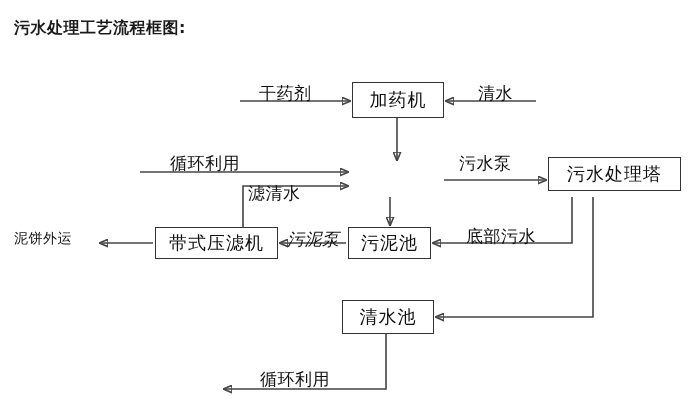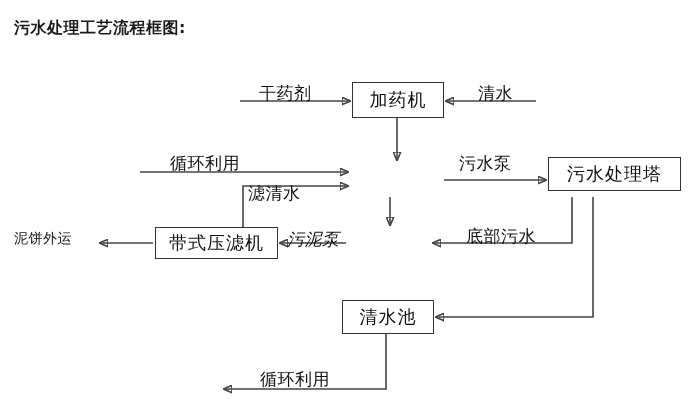--- a/index.html
+++ b/index.html
@@ -115,20 +115,23 @@
 
   <div class="node" style="left:352px; top:82px; width:92px; height:36px;">
     <span>加药机</span>
   </div>
   <div class="node" style="left:548px; top:157px; width:133px; height:34px;">
     <span>污水处理塔</span>
   </div>
   <div class="node" style="left:155px; top:227px; width:123px; height:32px;">
     <span>带式压滤机</span>
   </div>
+  <div class="node" style="left:348px; top:227px; width:83px; height:32px;">
+    <span>污泥池</span>
+  </div>
   <div class="node" style="left:342px; top:300px; width:92px; height:34px;">
     <span>清水池</span>
   </div>
 
   <div class="edge-label" style="left:259px; top:82px;">干药剂</div>
   <div class="edge-label" style="left:478px; top:82px;">清水</div>
   <div class="edge-label" style="left:170px; top:152px;">循环利用</div>
   <div class="edge-label" style="left:232px; top:182px;margin-left:16px;">滤清水</div>
   <div class="edge-label" style="left:459px; top:152px;">污水泵</div>
   <div class="edge-label" style="left:287px; top:228px;font-style:italic;">污泥泵</div>

